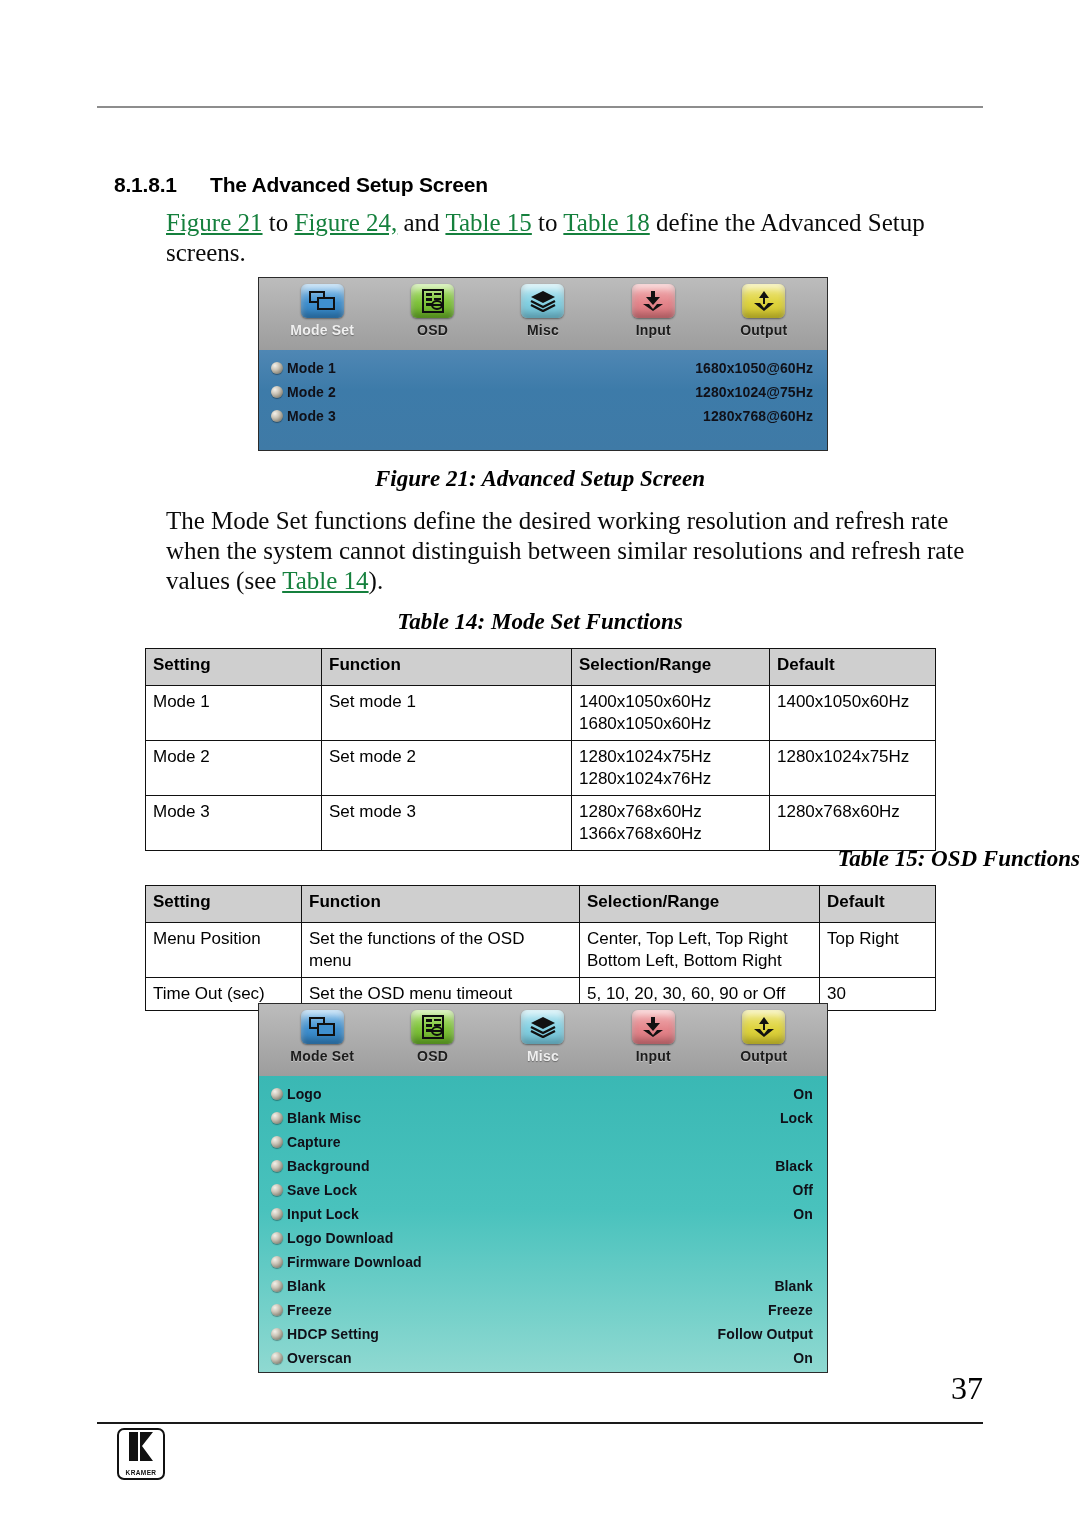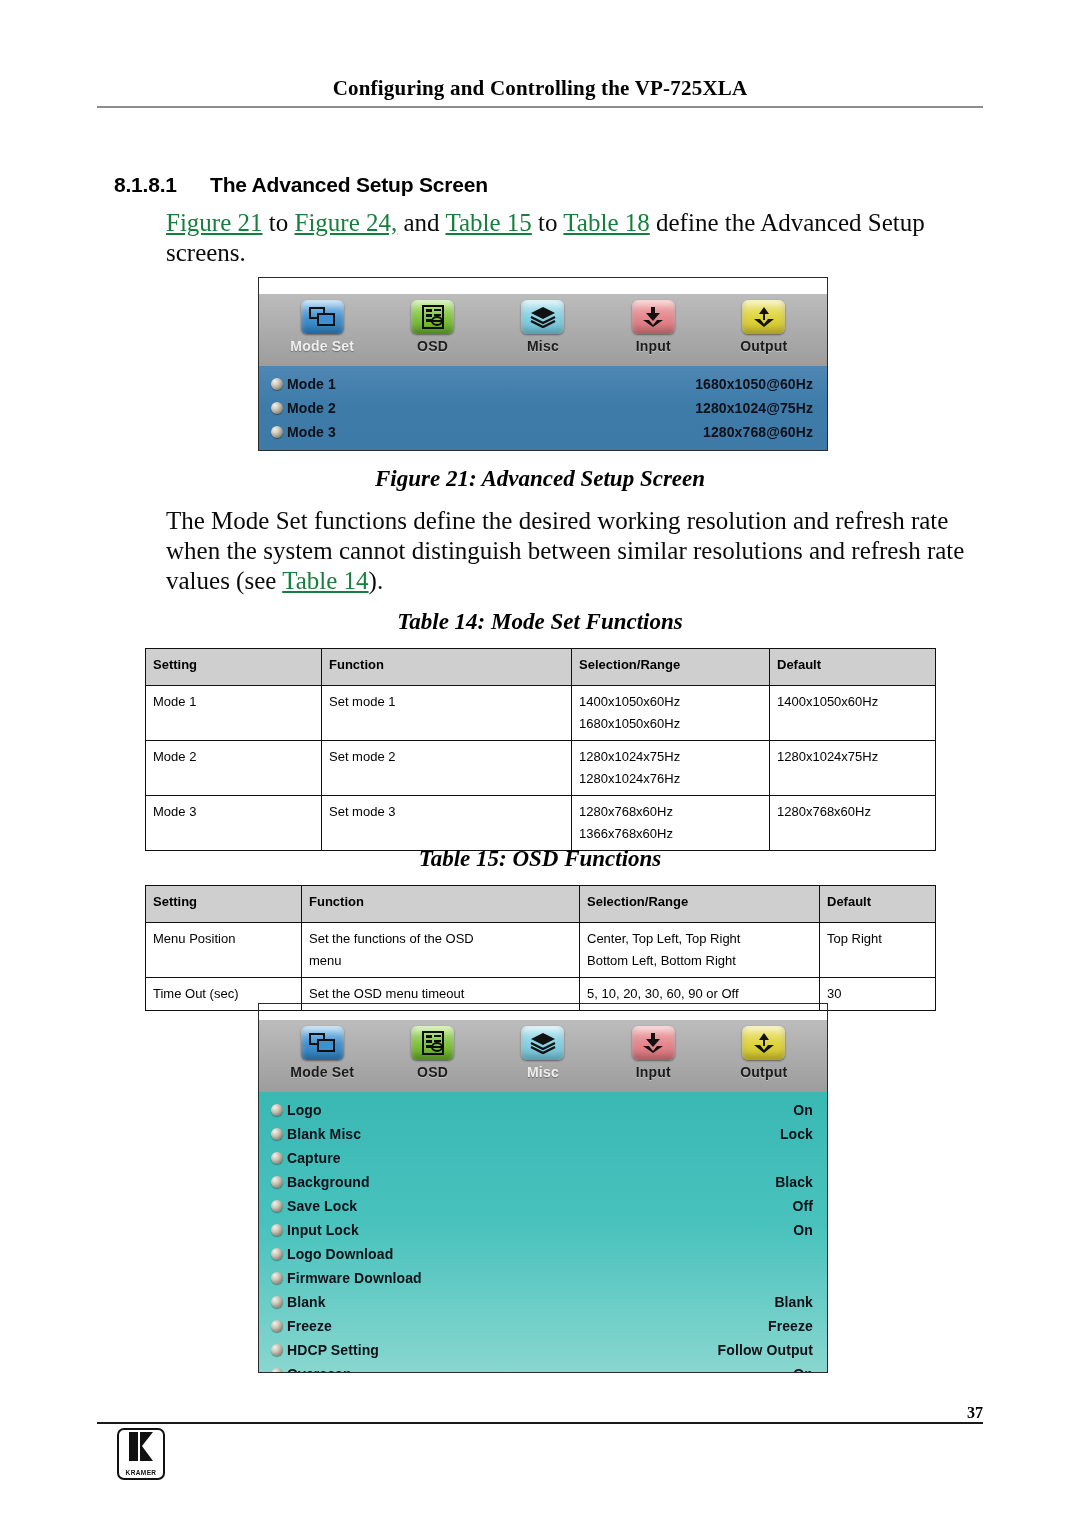--- a/index.html
+++ b/index.html
@@ -79,41 +79,40 @@
     left: 0;
     text-align: center;
     font-family: "Liberation Serif", serif;
     font-style: italic;
     font-weight: 700;
     font-size: 23px;
   }
   #fig21-caption { top: 466px; }
   #fig22-caption { top: 1387px; }
   #tbl14-caption { top: 609px; }
-  #tbl15-caption { top: 846px; }
+  #tbl15-caption { top: 846px; text-align: right; }
 
   
   .osd {
     position: absolute;
     box-sizing: border-box;
     border: 1px solid #2b2b2b;
     overflow: hidden;
   }
   #osd-modeset { left: 258px; top: 277px; width: 570px; height: 174px; }
   #osd-misc    { left: 258px; top: 1003px; width: 570px; height: 370px; }
 
   .osd-toolbar {
     height: 72px;
     background: linear-gradient(#bcbcbc, #a9a9a9 60%, #9d9d9d);
     display: flex;
     align-items: flex-start;
     justify-content: space-around;
     padding: 6px 8px 0 8px;
     box-sizing: border-box;
-    margin-top: 16px;
   }
   .osd-tool {
     width: 94px;
     display: flex;
     flex-direction: column;
     align-items: center;
   }
   .tool-icon {
     width: 43px;
     height: 34px;
@@ -178,21 +177,21 @@
   .osd-value { margin-left: auto; text-align: right; }
 
   
   .glyph { display: block; }
 
   
   table.doc {
     position: absolute;
     border-collapse: collapse;
     font-family: "Liberation Sans", sans-serif;
-    font-size: 13px;
+    font-size: 17px;
     color: #000;
     table-layout: fixed;
     padding-left: 20px;
   }
   #table14 { left: 145px; top: 648px; width: 790px; }
   #table15 { left: 145px; top: 885px; width: 790px; }
   table.doc th, table.doc td {
     border: 1.6px solid #111;
     padding: 5px 7px;
     vertical-align: top;
@@ -238,32 +237,31 @@
     text-align: center;
     font-family: "Liberation Sans", sans-serif;
     font-size: 6.5px;
     font-weight: 700;
     letter-spacing: .4px;
     color: #111;
   }
   .page-num {
     position: absolute;
     right: 97px;
-    top: 1404px;
+    top: 1370px;
     font-family: "Liberation Serif", serif;
-    font-size: 16px;
-    font-weight: 700;
+    font-size: 32px;
+    font-weight: 400;
   }
 </style>
 </head>
 <body>
 
 <div class="page">
 
-  <div class="runhead">Configuring and Controlling the VP-725XLA</div>
   <div class="runhead-rule"></div>
 
   <div class="sect-heading">
     <span class="num">8.1.8.1</span><span>The Advanced Setup Screen</span>
   </div>
 
   <div class="body-par" id="intro-par">
     <a class="xref" href="#">Figure 21</a><span> to </span><a class="xref" href="#">Figure 24,</a><span> and </span><a class="xref" href="#">Table 15</a><span> to </span><a class="xref" href="#">Table 18</a><span> define the Advanced Setup screens.</span>
   </div>
 

